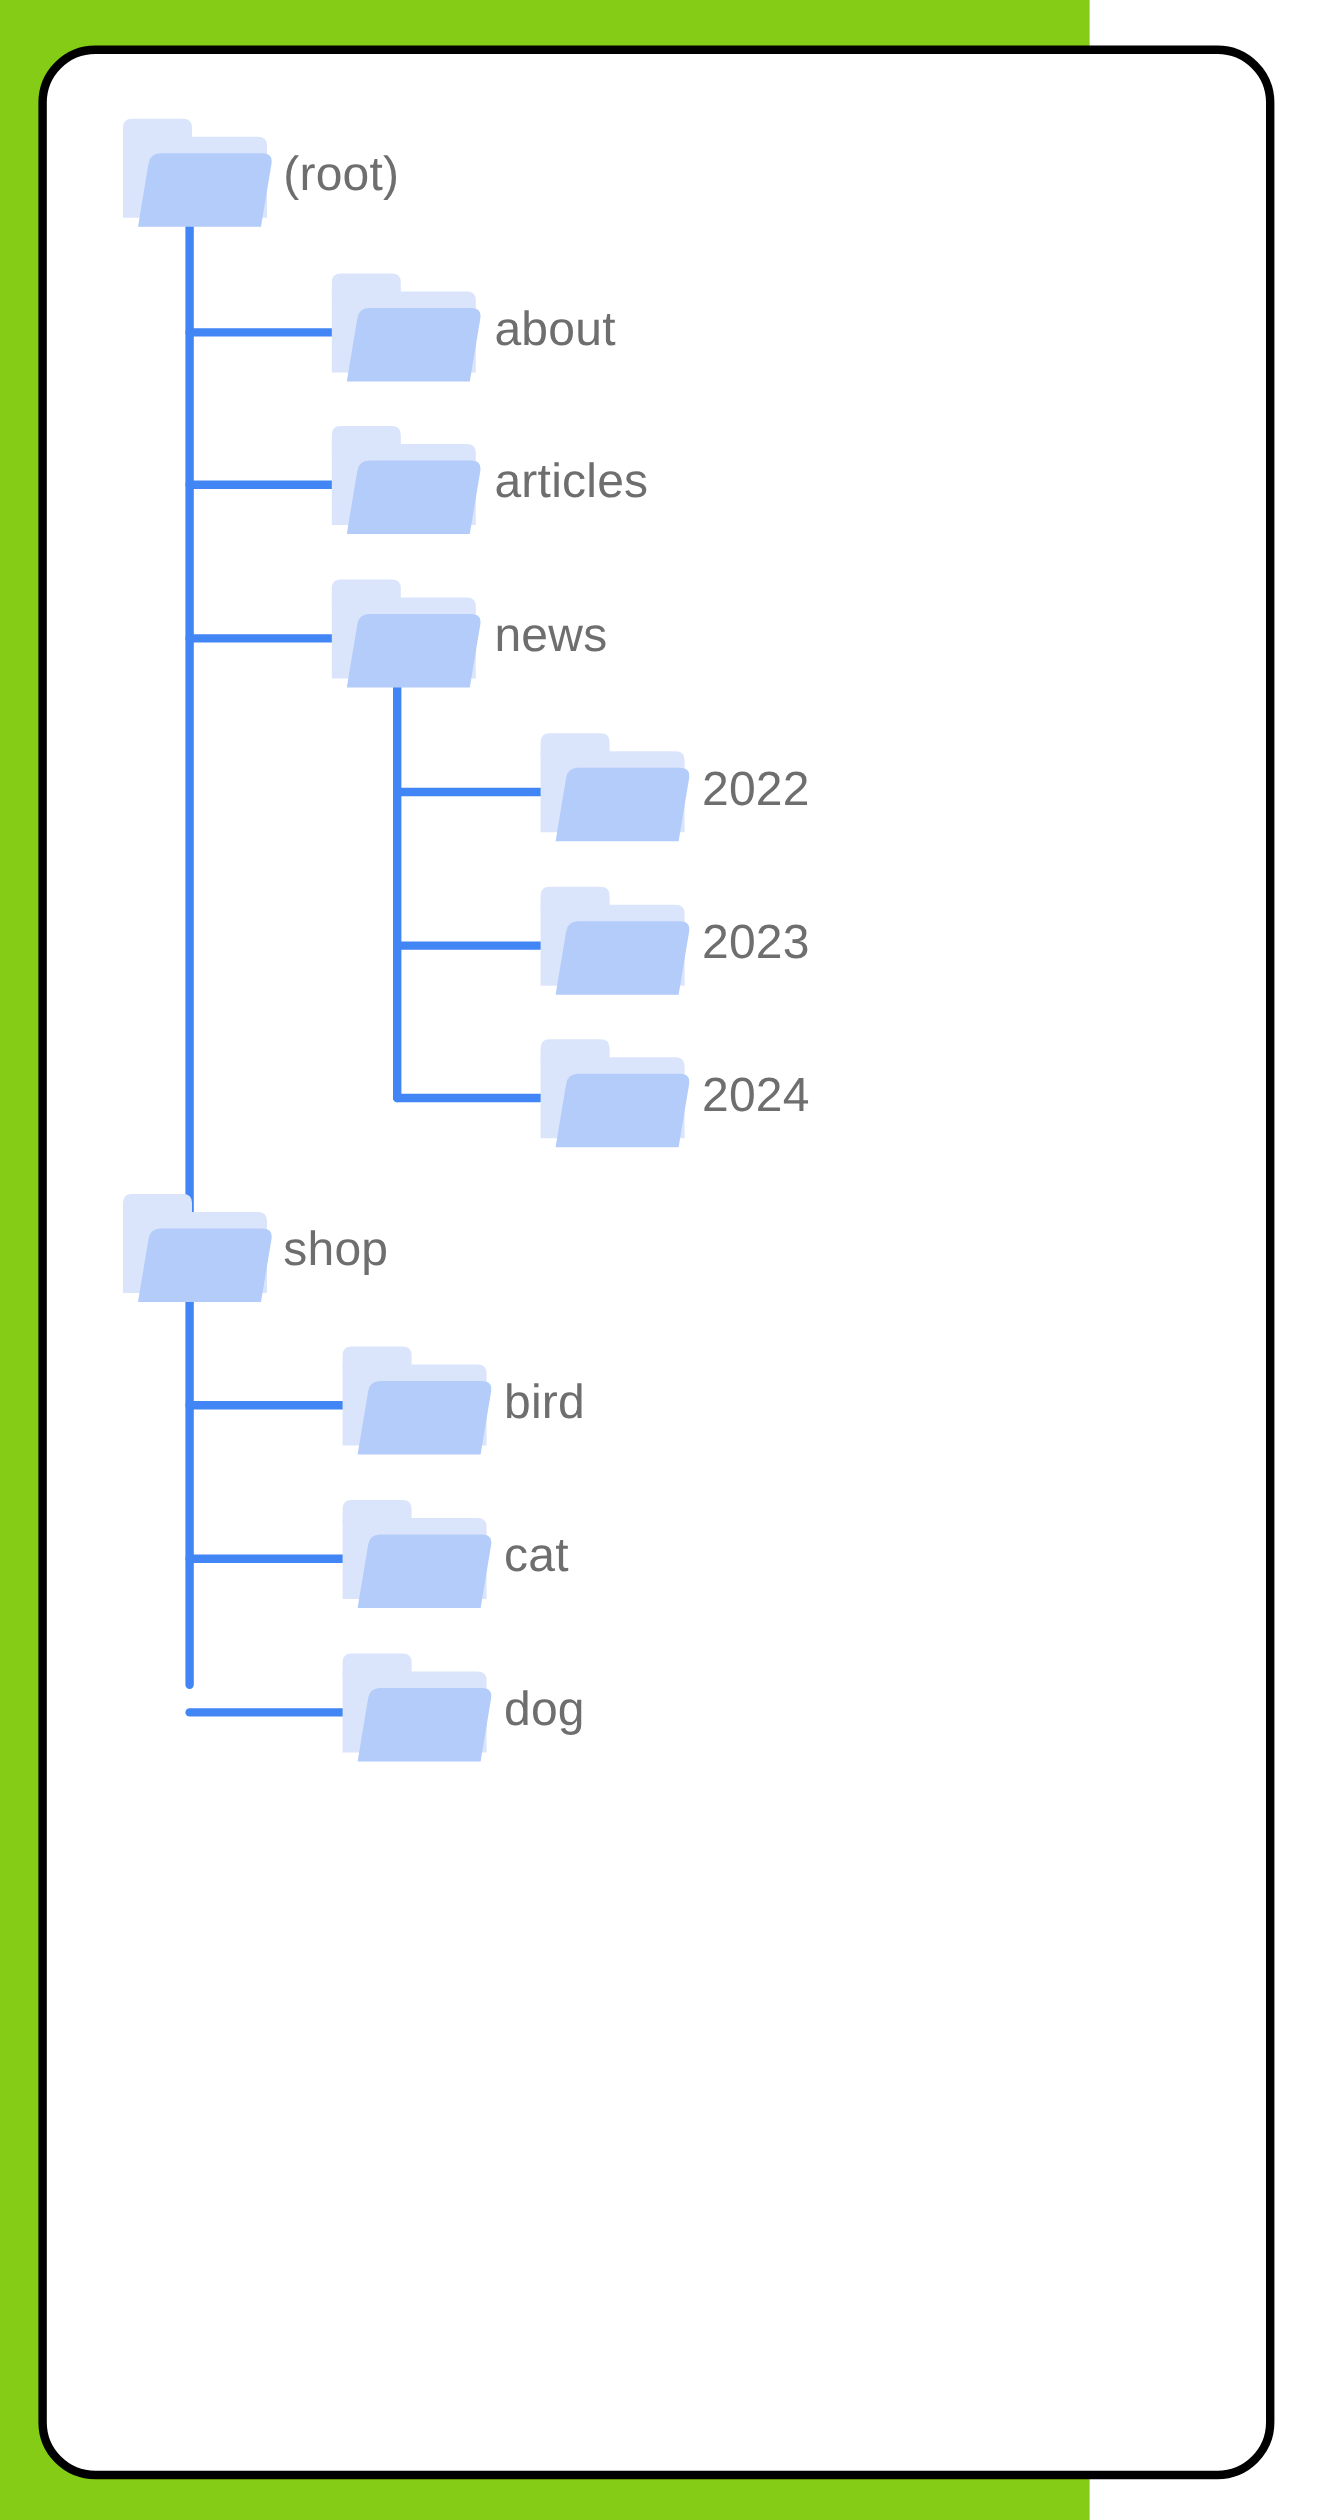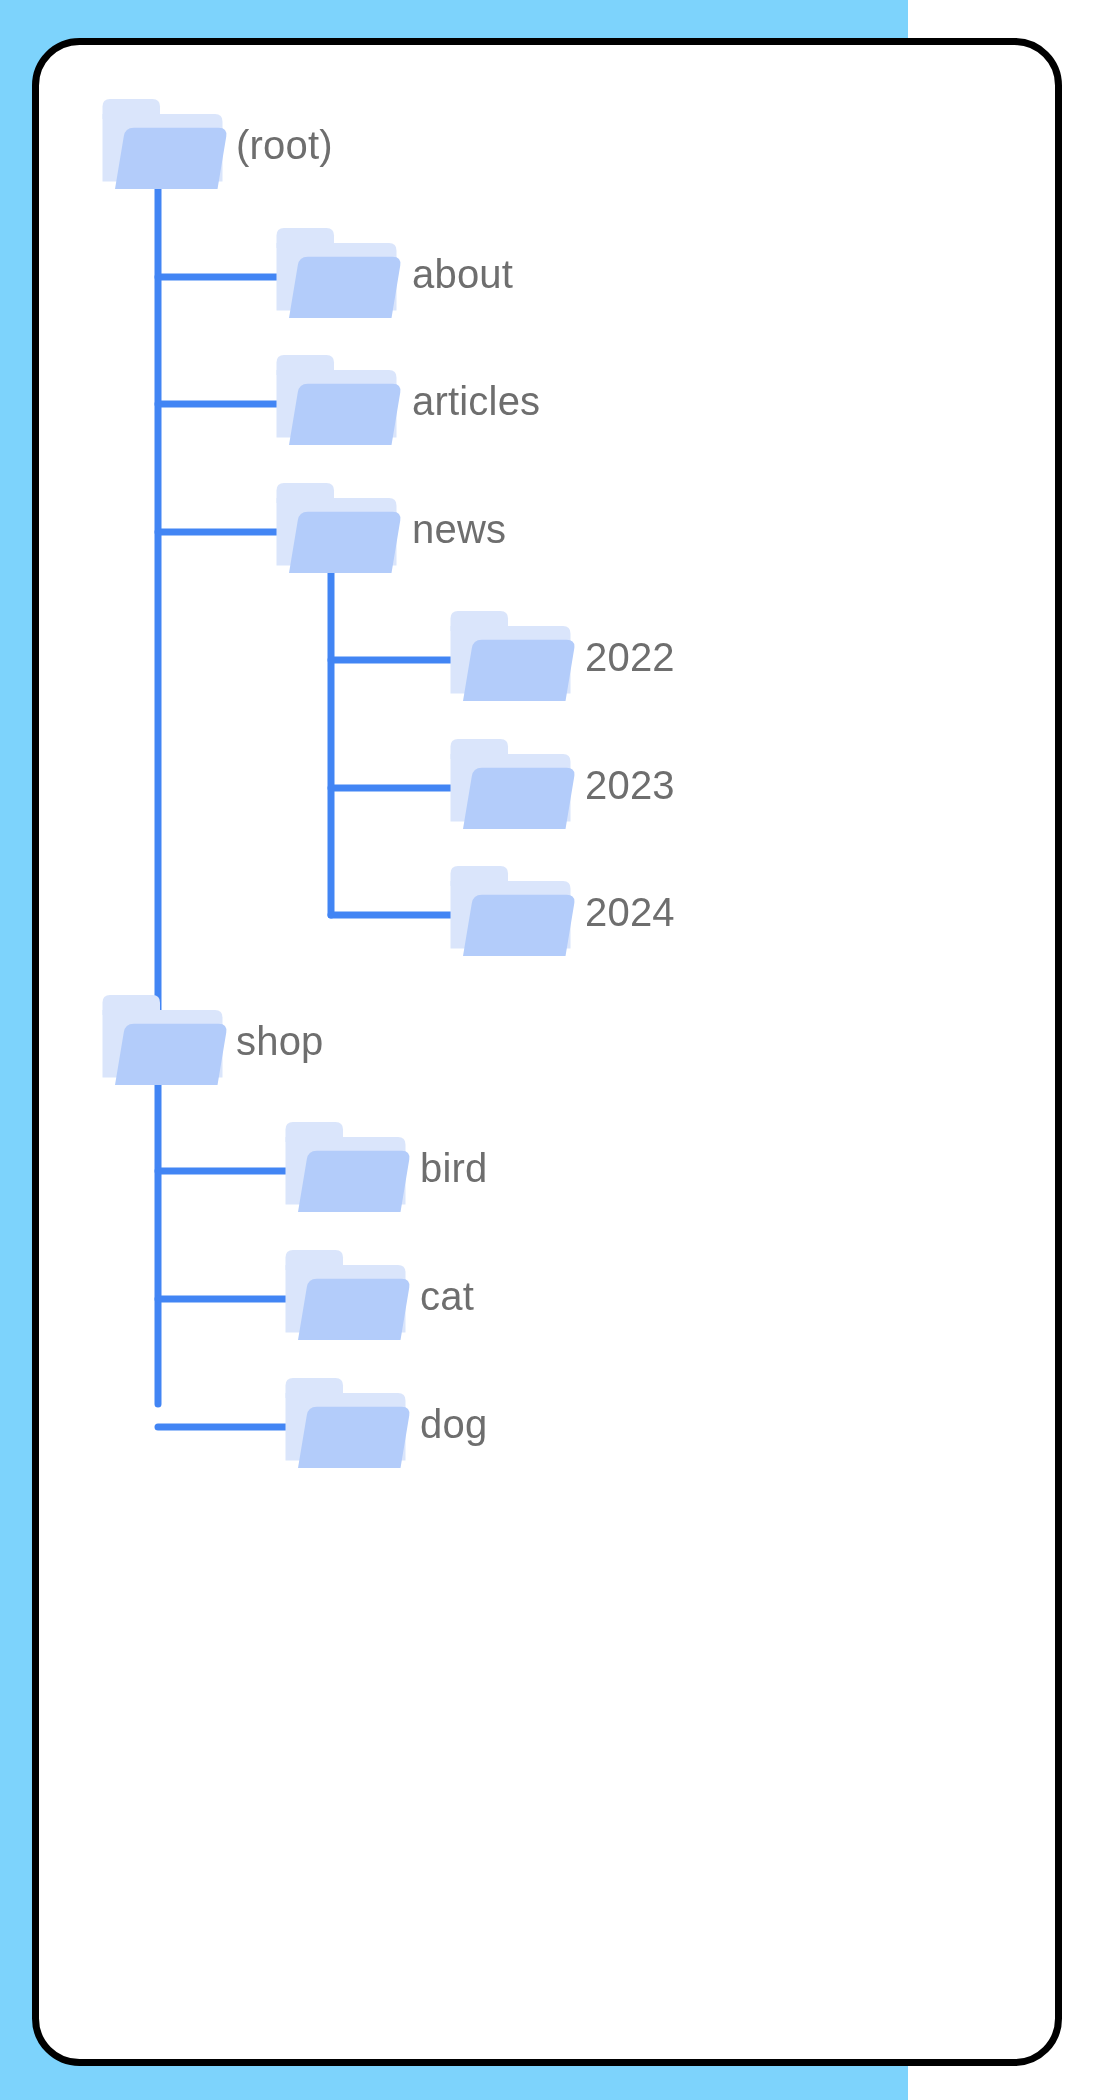--- a/index.html
+++ b/index.html
@@ -10,21 +10,21 @@
   body {
     width: 1100px;
     height: 2100px;
     font-family: "Liberation Sans", sans-serif;
     overflow: hidden;
   }
   #canvas {
     position: relative;
     width: 908px;
     height: 2100px;
-    background: #7dd3fc;
+    background: #84cc16;
   }
   #tree-svg {
     position: absolute;
     top: 0;
     left: 0;
     display: block;
   }
   .node-label {
     font-family: "Liberation Sans", sans-serif;
     font-size: 40px;

